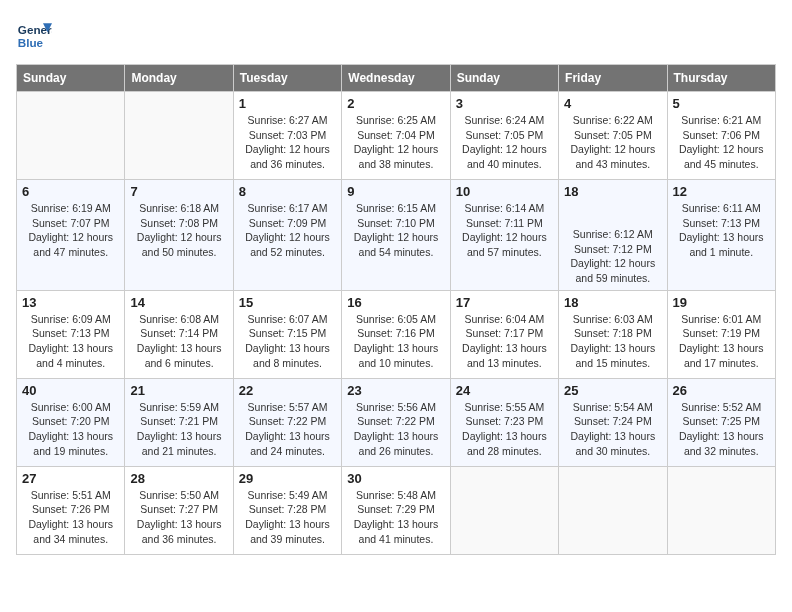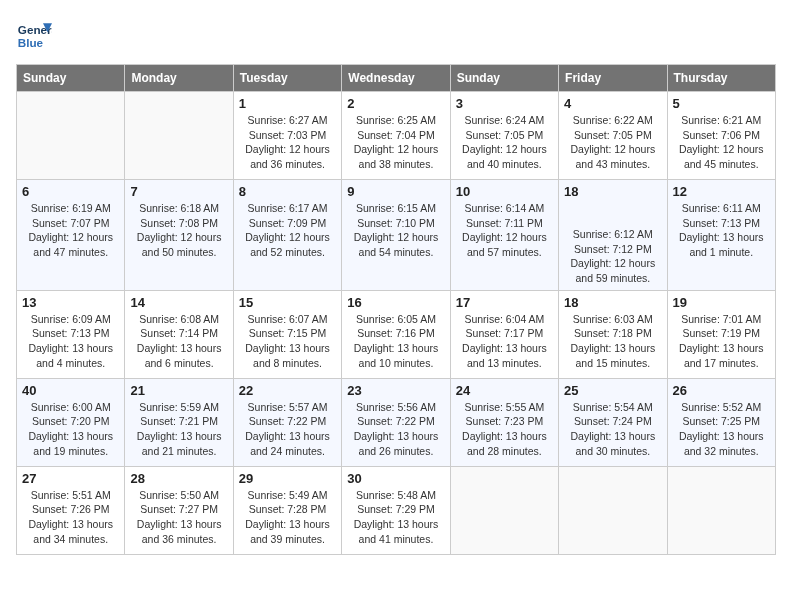--- a/index.html
+++ b/index.html
@@ -238,21 +238,21 @@
         </td>
         <td>
           <span class="day-number">18</span>
           <div class="day-info" style="white-space: pre-line;">Sunrise: 6:03 AM
 Sunset: 7:18 PM
 Daylight: 13 hours
 and 15 minutes.</div>
         </td>
         <td>
           <span class="day-number">19</span>
-          <div class="day-info" style="white-space: pre-line;">Sunrise: 7:01 AM
+          <div class="day-info" style="white-space: pre-line;">Sunrise: 6:01 AM
 Sunset: 7:19 PM
 Daylight: 13 hours
 and 17 minutes.</div>
         </td>
       </tr>
       <tr>
         <td>
           <span class="day-number">40</span>
           <div class="day-info" style="white-space: pre-line;">Sunrise: 6:00 AM
 Sunset: 7:20 PM

